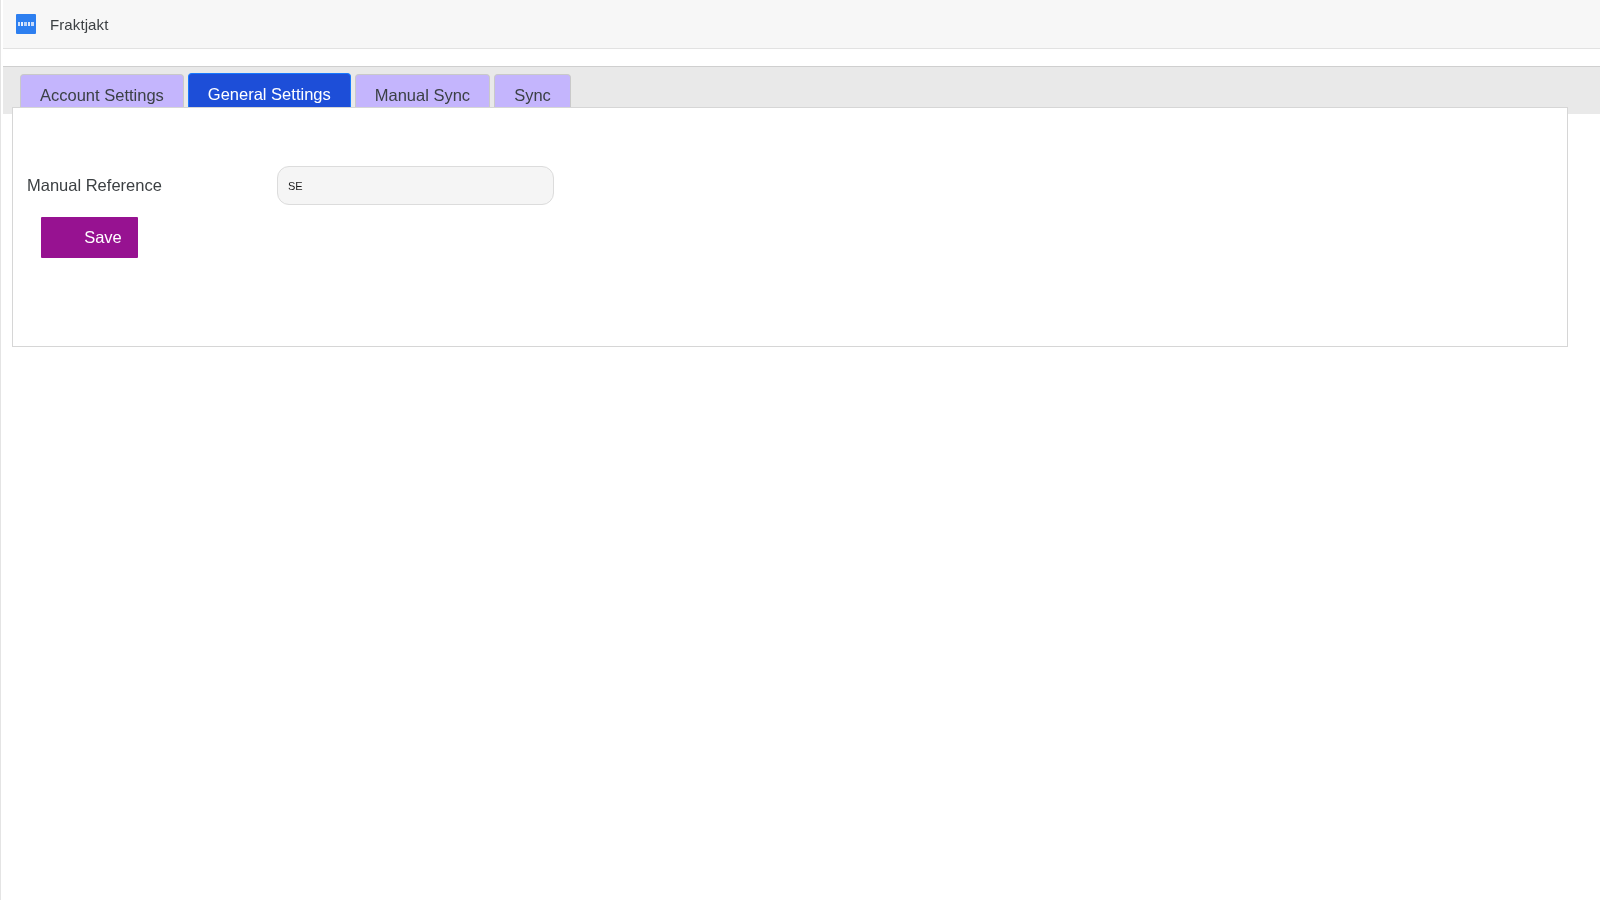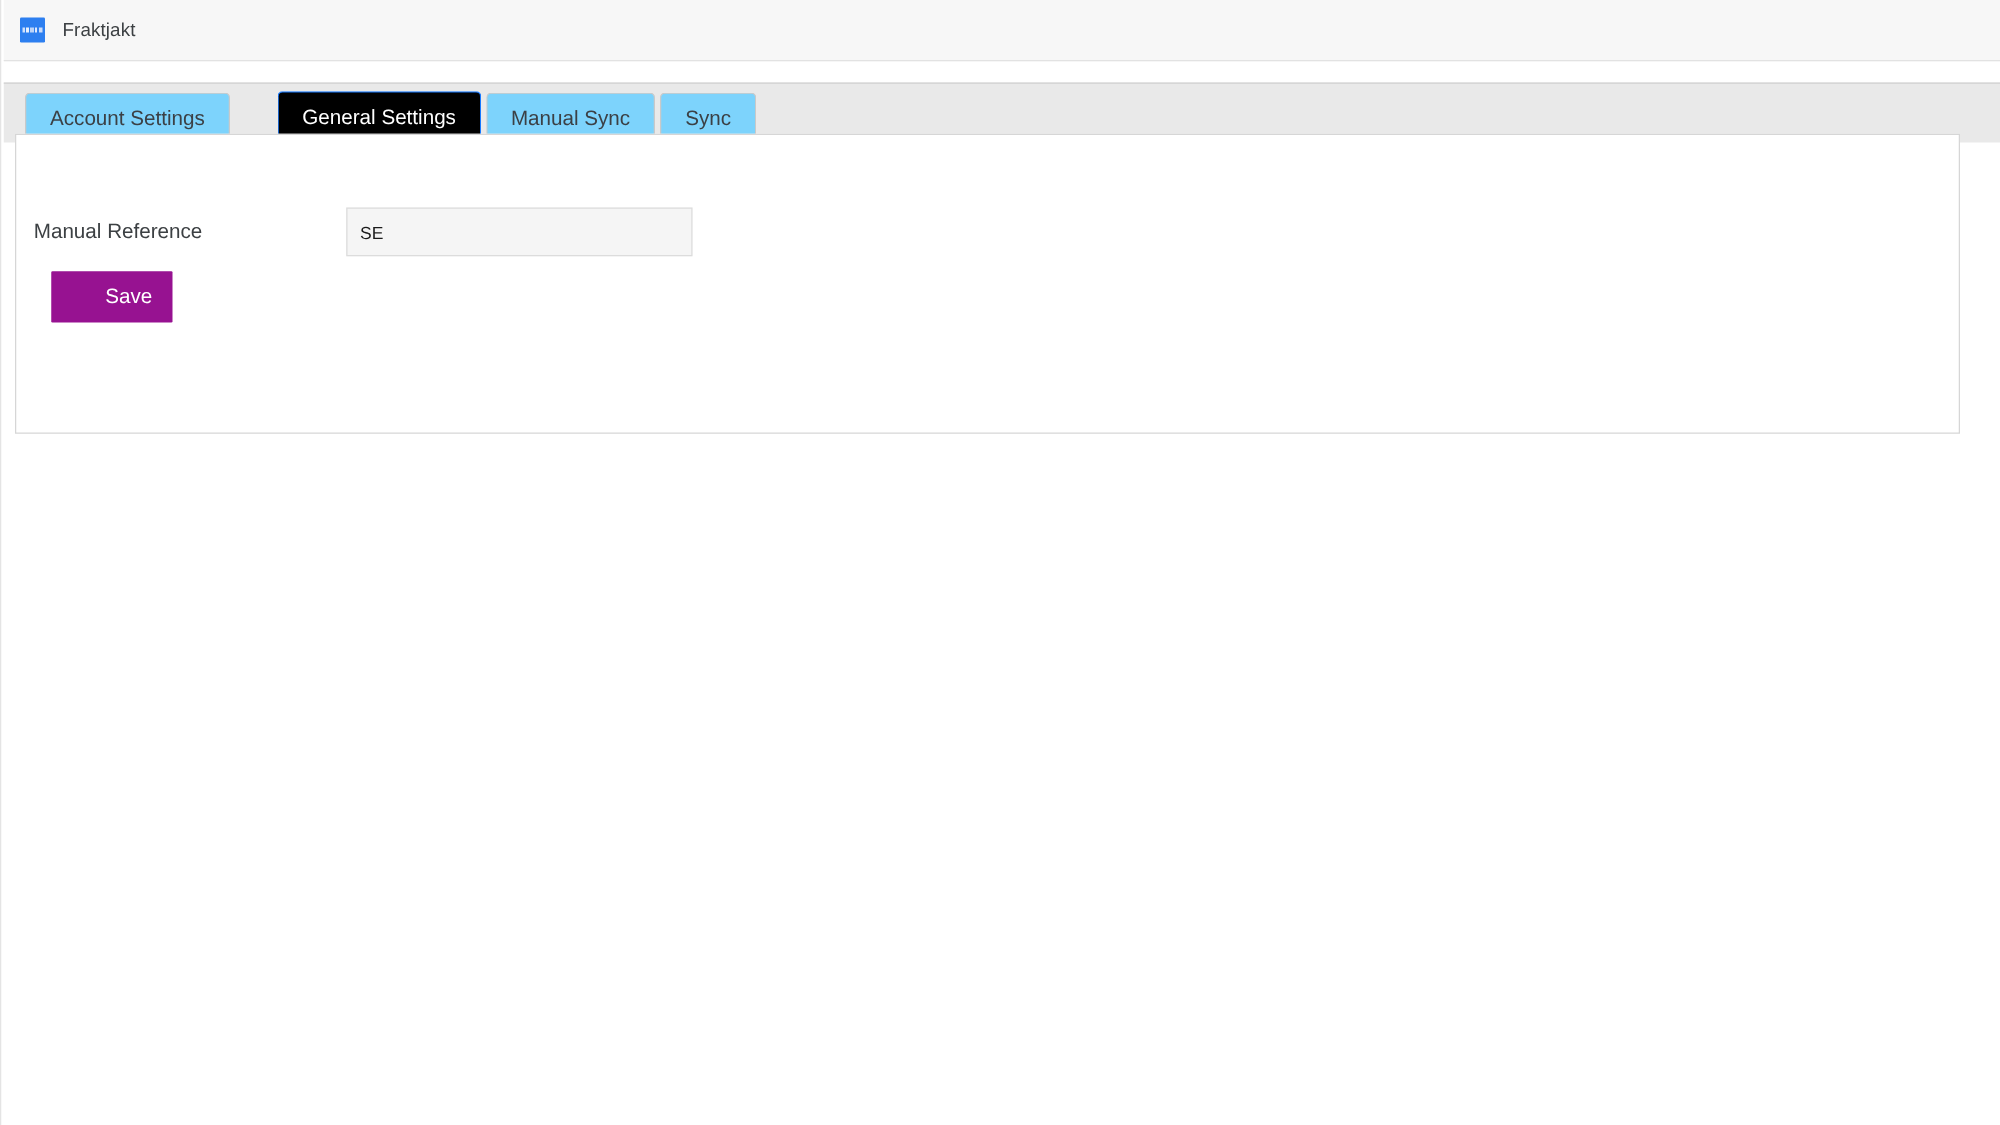--- a/index.html
+++ b/index.html
@@ -95,37 +95,36 @@
 
   .tab {
     height: 41px;
     box-sizing: border-box;
     display: flex;
     align-items: center;
     justify-content: center;
     padding: 0 19px;
     font-size: 16.5px;
     color: #3b4045;
-    background: #7dd3fc;
+    background: #c4b5fd;
     border: 1px solid #c9c9c9;
     border-bottom: none;
     border-radius: 4px 4px 0 0;
     margin-right: 4px;
     white-space: nowrap;
     cursor: pointer;
     position: relative;
     top: 1px;
   }
 
   .tab.active {
-    background: #000000;
+    background: #1d4ed8;
     border-color: #1779ff;
     color: #ffffff;
     height: 42px;
-    margin-left: 34px;
   }
 
   
   .panel {
     position: absolute;
     left: 12px;
     top: 107px;
     width: 1556px;
     height: 240px;
     background: #ffffff;
@@ -175,25 +174,25 @@
   }
 
   
   .text-input {
     width: 277px;
     height: 39px;
     box-sizing: border-box;
     background: #f5f5f5;
     border: 1px solid #dcdcdc;
     font-family: "Liberation Sans", sans-serif;
-    font-size: 14px;
+    font-size: 11px;
     color: #1b1b1b;
     padding: 0 10px;
     outline: none;
-    border-radius: 0;
+    border-radius: 12px;
   }
 
   
   .btn-save {
     margin-top: 11px;
     margin-left: 14px;
     width: 97px;
     height: 41px;
     background: #99128e;
     background: #971291;

